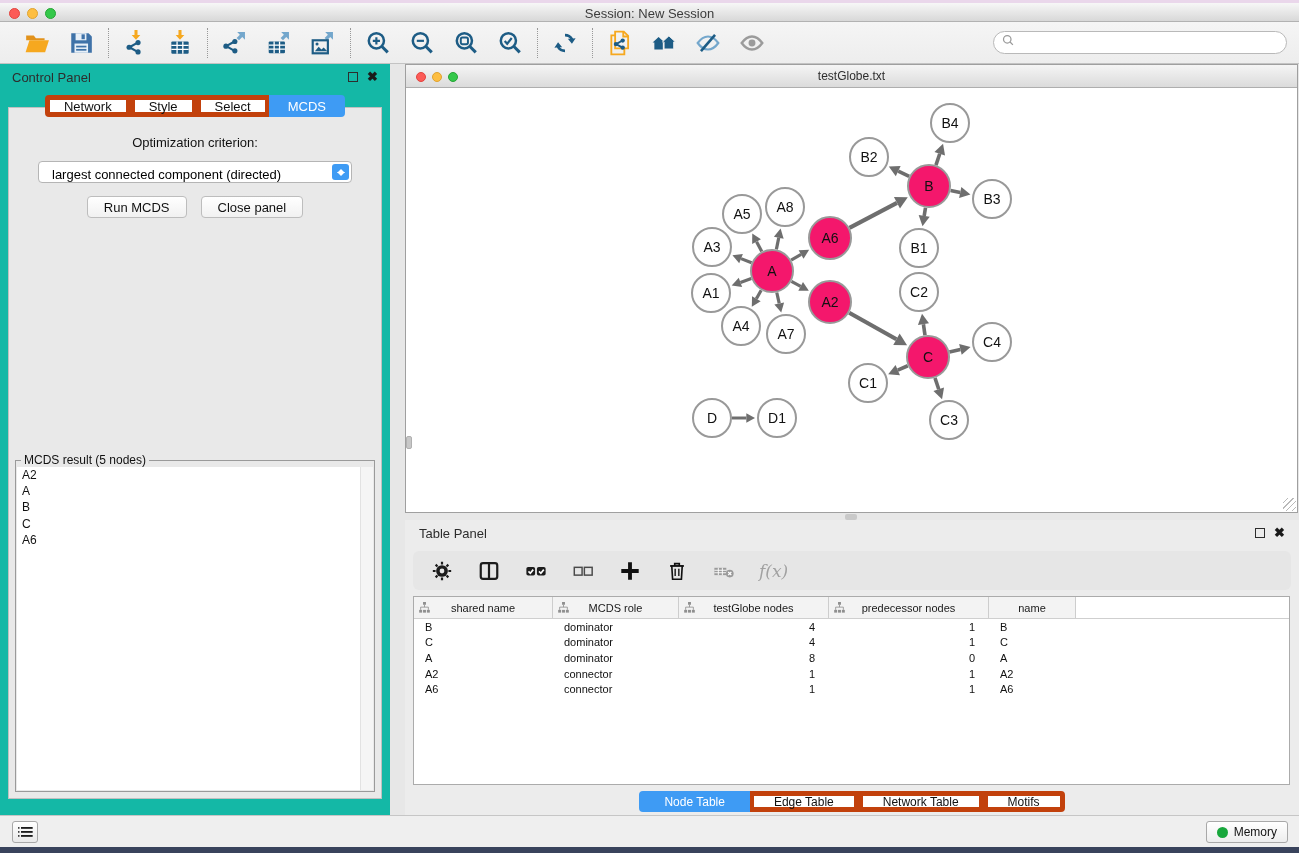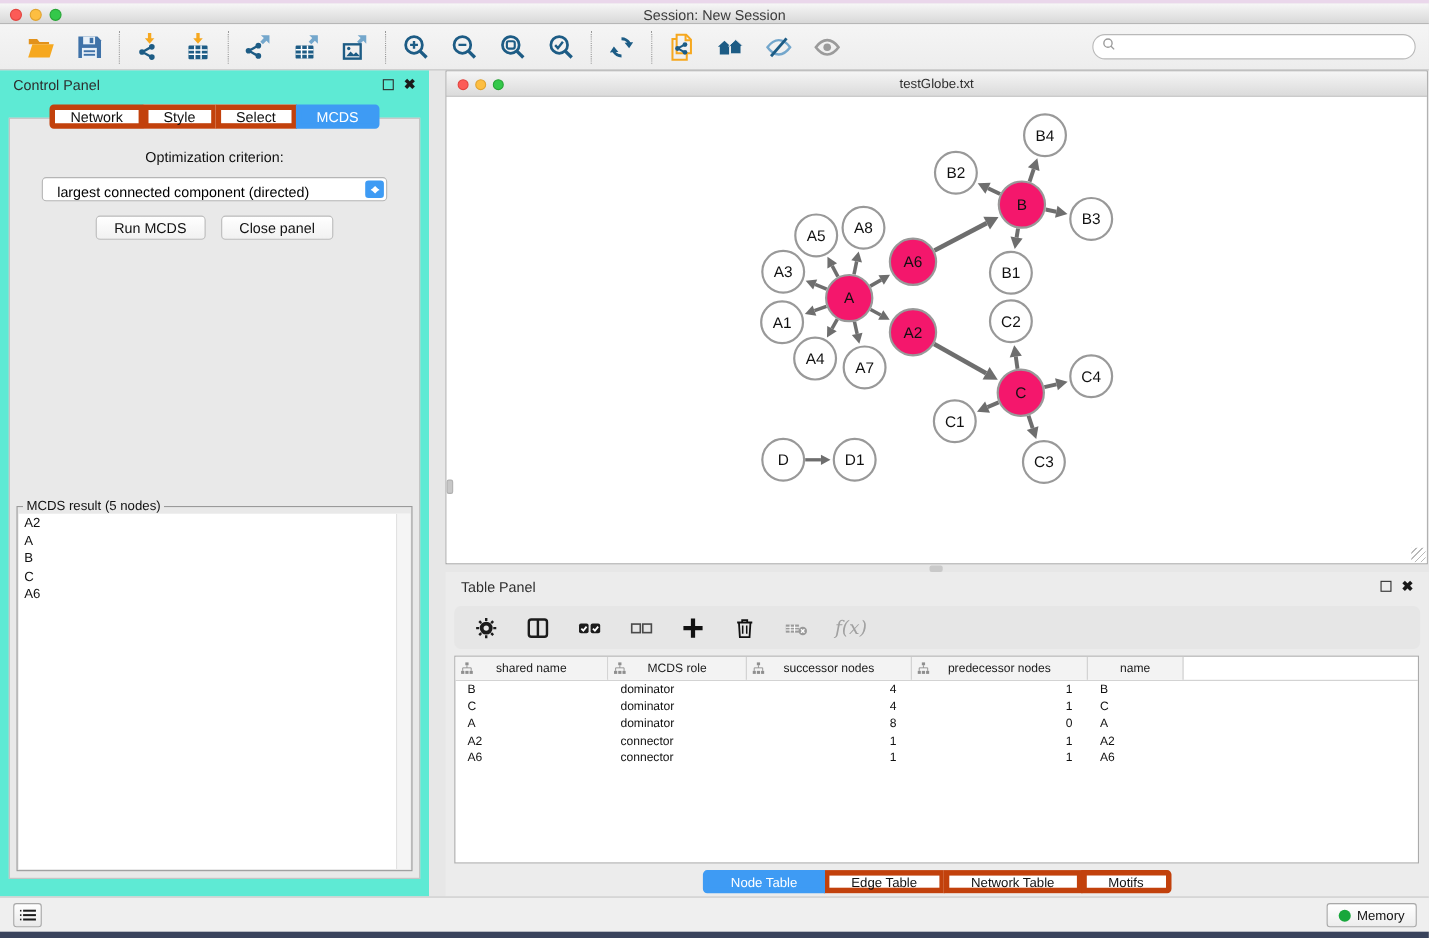--- a/index.html
+++ b/index.html
@@ -26,21 +26,21 @@
   .tgroup { display:flex; align-items:center; gap:16px; padding:0 13px; }
   .tsep { width:0; height:30px; border-left:1px dotted #999; }
   .tbtn { width:28px; height:28px; display:flex; align-items:center; justify-content:center; cursor:default; }
   .tbtn svg { width:26px; height:26px; }
   .searchbox { margin-left:auto; margin-right:2px; width:294px; height:23px; background:#fff;
     border:1px solid #b9b9b9; border-radius:12px; display:flex; align-items:center; padding:0 7px; }
   .searchbox svg { width:15px; height:15px; }
   .searchbox input { border:0; outline:none; flex:1; font-size:12px; background:transparent; }
 
   
-  .control-panel { position:absolute; left:0; top:64px; width:390px; height:751px; background:#5eead4; }
+  .control-panel { position:absolute; left:0; top:64px; width:390px; height:751px; background:#14b8a6; }
   .cp-header { position:absolute; left:0; top:0; right:0; height:26px; display:flex; align-items:center; padding:0 12px; }
   .cp-title, .tp-title { font-size:13px; color:#2d2d2d; }
   .panel-icons { margin-left:auto; display:flex; align-items:center; gap:9px; }
   .float-icon { width:10px; height:10px; border:1.5px solid #2d2d2d; display:inline-block; }
   .close-icon { font-size:13px; font-weight:bold; color:#1a1a1a; line-height:10px; }
   .cp-body { position:absolute; left:8px; right:8px; top:43px; bottom:16px;
     background:#E9E9E9; border:1px solid #c0c0c0; }
   .cp-tabs { position:absolute; left:0; right:0; top:31px; display:flex; justify-content:center; z-index:2; }
   .seg { display:inline-flex; align-items:center; justify-content:center; height:22px; padding:0 14px;
     background:#fff; border:5px solid #c2410c; font-size:13px; color:#111; margin-left:-1px; cursor:default; }
@@ -523,21 +523,21 @@
           <div class="th" style="width: 150px;">
             <span class="tree"><svg viewBox="0 0 12 12" width="11" height="11">
                 <g fill="#8f8f8f">
                   <rect x="4.4" y="0" width="3.2" height="3"></rect>
                   <rect x="0.2" y="8.6" width="3.2" height="3"></rect>
                   <rect x="4.4" y="8.6" width="3.2" height="3"></rect>
                   <rect x="8.6" y="8.6" width="3.2" height="3"></rect>
                 </g>
                 <path d="M6 3v2.6M1.8 8.6V5.6h8.4v3" stroke="#8f8f8f" stroke-width="0.9" fill="none"></path>
               </svg></span>
-            <span>successor nodes</span>
+            <span>testGlobe nodes</span>
           </div>
           <div class="th" style="width: 160px;">
             <span class="tree"><svg viewBox="0 0 12 12" width="11" height="11">
                 <g fill="#8f8f8f">
                   <rect x="4.4" y="0" width="3.2" height="3"></rect>
                   <rect x="0.2" y="8.6" width="3.2" height="3"></rect>
                   <rect x="4.4" y="8.6" width="3.2" height="3"></rect>
                   <rect x="8.6" y="8.6" width="3.2" height="3"></rect>
                 </g>
                 <path d="M6 3v2.6M1.8 8.6V5.6h8.4v3" stroke="#8f8f8f" stroke-width="0.9" fill="none"></path>

